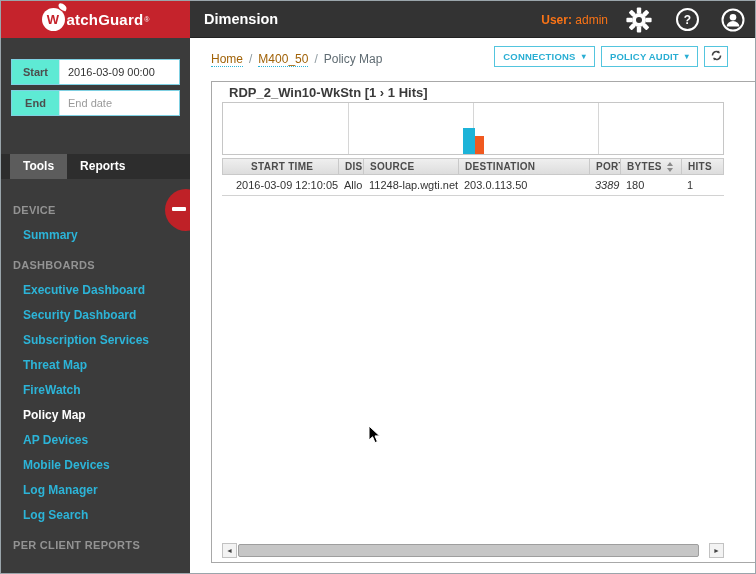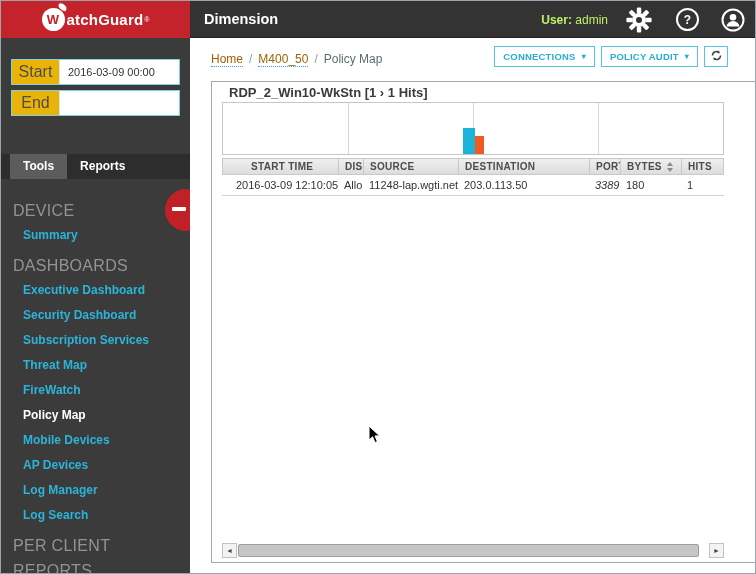--- a/index.html
+++ b/index.html
@@ -15,43 +15,43 @@
                margin-right:2px; position:relative; }
   .logo-flame { position:absolute; top:-4px; right:-2px; width:9px; height:6px; background:#fff;
                 border-radius:60% 100% 20% 100%; transform:rotate(24deg); }
   .logo-text { color:#fff; font-weight:bold; font-size:15px; letter-spacing:.2px; }
   .logo-reg { color:#fff; font-size:7px; vertical-align:top; margin-left:1px; }
   .topbar { position:absolute; left:189px; top:0; right:0; height:37px; background:#333;
             border-bottom:1px solid #222; }
   .app-title { position:absolute; left:14px; top:0; height:37px; line-height:37px;
                color:#fff; font-weight:bold; font-size:14.5px; }
   .top-right { position:absolute; right:10px; top:0; height:37px; display:flex; align-items:center; }
-  .user-text { color:#bef264; font-size:12px; margin-right:18px; }
+  .user-text { color:#f97316; font-size:12px; margin-right:18px; }
   .user-text b { font-weight:bold; }
   .icon-btn { display:flex; align-items:center; justify-content:center; cursor:pointer; }
   .gear-wrap { margin-right:24px; }
   .help-circle { width:23px; height:23px; border-radius:50%; border:2px solid #fff; color:#fff;
                  font-weight:bold; font-size:12px; display:flex; align-items:center; justify-content:center;
                  margin-right:22px; }
 
   
   .sidebar { position:absolute; left:0; top:37px; bottom:0; width:189px; background:#3b3b3b; overflow:hidden; }
   .date-row { display:flex; margin:0 10px 5px 10px; height:26px; border:1px solid #7fd0e2; background:#fff; }
   .date-row.first { margin-top:21px; }
-  .date-label { flex:0 0 48px; background:#eab308; color:#4d4d4d; font-size:16px;
-                display:flex; align-items:center; justify-content:center; border-right:1px solid #cfeaf3; }
+  .date-label { flex:0 0 48px; background:#5eead4; color:#4d4d4d; font-size:11px;
+                display:flex; align-items:center; justify-content:center; border-right:1px solid #cfeaf3;font-weight:bold; }
   .date-value { flex:1; display:flex; align-items:center; padding-left:8px; font-size:11px; color:#333; cursor:text; }
   .date-value.placeholder { color:#9a9a9a; }
   .range-text { text-align:center; color:#fff; font-weight:bold; font-size:9.5px; margin-top:5px; letter-spacing:.1px; }
   .tab-strip { position:absolute; left:0; top:116px; width:100%; height:25px; background:#2d2d2d; display:flex; }
   .side-tab { padding:0 13px; height:25px; line-height:25px; color:#fff; font-weight:bold; font-size:12px; cursor:pointer; }
   .side-tab.active { background:#5c5c5c; margin-left:9px; }
   .side-nav { position:absolute; left:0; top:141px; width:100%; }
   .nav-header { height:25px; line-height:25px; padding-left:12px; margin-top:5px;
-                color:#939393; font-weight:normal; font-size:16px; letter-spacing:.3px; }
+                color:#939393; font-weight:bold; font-size:11px; letter-spacing:.3px; }
   .nav-header.first { margin-top:19px; }
   .nav-item { height:25px; line-height:25px; padding-left:22px; color:#2cb4d8;
               font-weight:bold; font-size:12px; cursor:pointer; white-space:nowrap; }
   .nav-item.active { color:#fff; }
   .collapse-badge { position:absolute; left:164px; top:151px; width:42px; height:42px;
                     border-radius:50%; background:#bf2127; cursor:pointer; }
   .collapse-badge .minus { position:absolute; left:7px; top:18px; width:14px; height:4px;
                            background:#fff; border-radius:1px; }
 
   
@@ -149,39 +149,40 @@
     </div>
   </div>
 
   <div class="sidebar">
     <div class="date-row first">
       <div class="date-label">Start</div>
       <div class="date-value">2016-03-09 00:00</div>
     </div>
     <div class="date-row">
       <div class="date-label">End</div>
+      <div class="date-value placeholder">End date</div>
     </div>
 
     <div class="tab-strip">
       <div class="side-tab active">Tools</div>
       <div class="side-tab">Reports</div>
     </div>
 
     <div class="side-nav">
         <div class="nav-header first">DEVICE</div>
         <div class="nav-item">Summary</div>
         <div class="nav-header">DASHBOARDS</div>
         <div class="nav-item">Executive Dashboard</div>
         <div class="nav-item">Security Dashboard</div>
         <div class="nav-item">Subscription Services</div>
         <div class="nav-item">Threat Map</div>
         <div class="nav-item">FireWatch</div>
         <div class="nav-item active">Policy Map</div>
+        <div class="nav-item">AP Devices</div>
         <div class="nav-item">Mobile Devices</div>
-        <div class="nav-item">AP Devices</div>
         <div class="nav-item">Log Manager</div>
         <div class="nav-item">Log Search</div>
         <div class="nav-header">PER CLIENT REPORTS</div>
       </div>
 
     <div class="collapse-badge">
       <div class="minus"></div>
     </div>
   </div>
 

